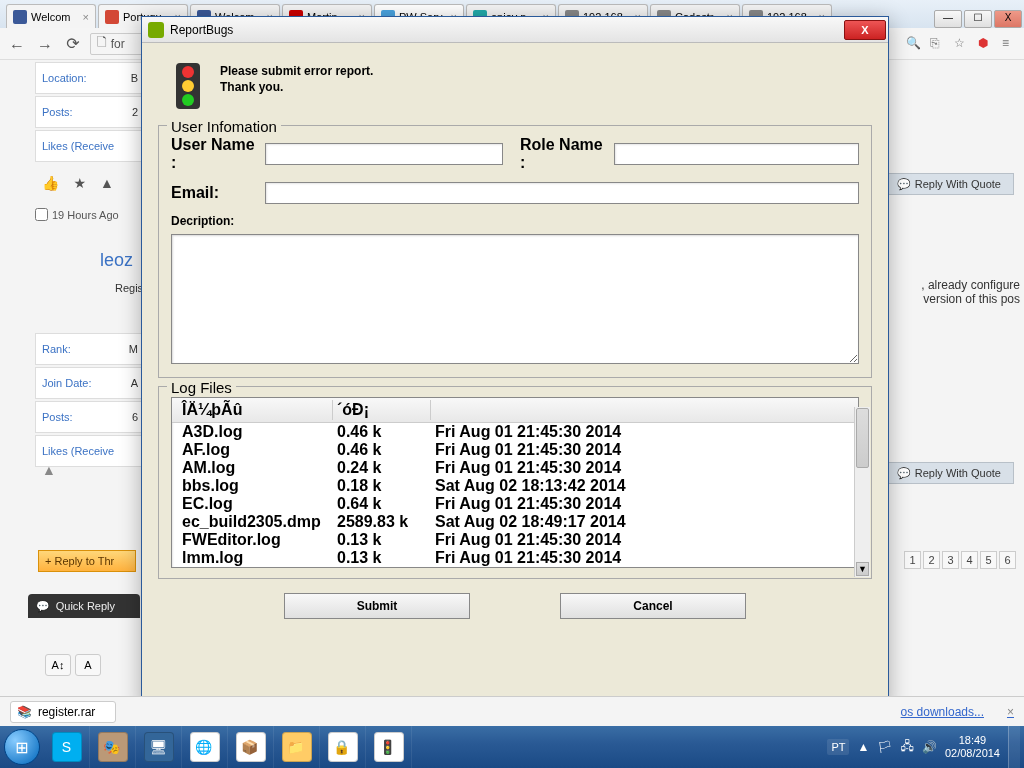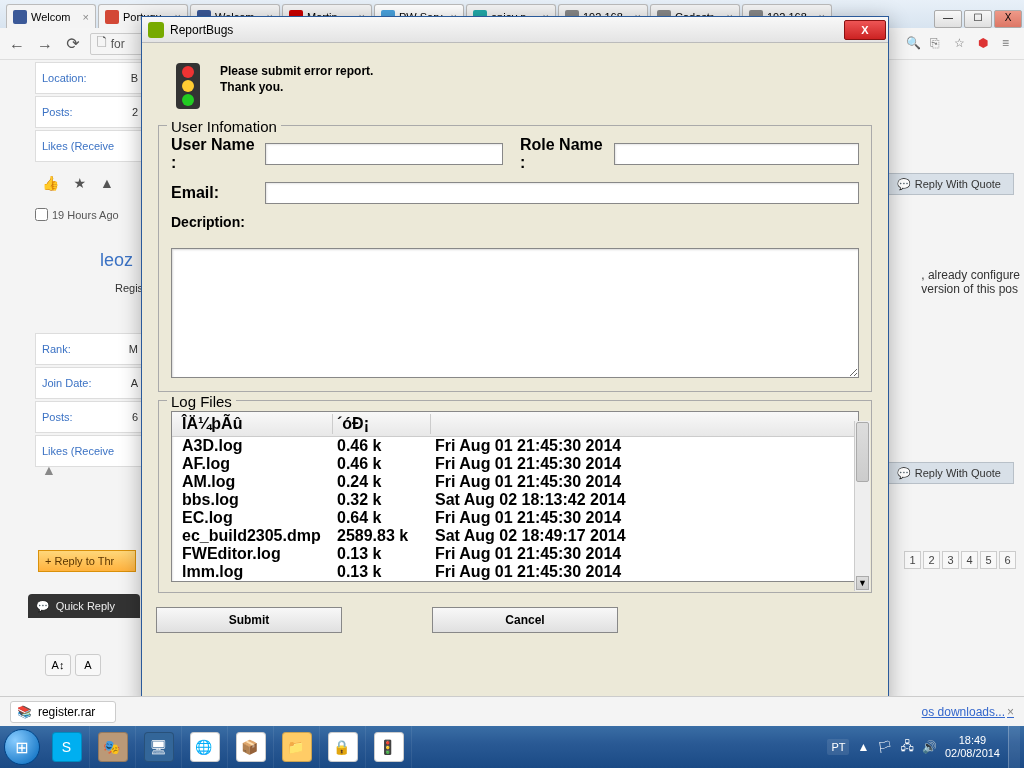--- a/index.html
+++ b/index.html
@@ -21,21 +21,21 @@
 .tool-right { margin-left: auto; display: flex; gap: 8px; align-items: center; }
 .tool-icon { width: 16px; height: 16px; color: #777; }
 
 
 .page-bg { position: absolute; left: 0; right: 0; top: 60px; bottom: 42px; background: #f4f4f4; }
 .side-info { position: absolute; left: 35px; top: 2px; width: 110px; }
 .side-row { height: 32px; border: 1px solid #ddd; background: #fff; margin-bottom: 2px; padding: 4px 6px; color: #3b5998; font-size: 11px; display:flex; align-items:center; }
 .side-row span:first-child { color:#3b72c4; flex:1; }
 .side-row span:last-child { color:#333; }
 .reply-quote { position: absolute; right: 10px; width: 130px; height: 22px; background: #d8e0e8; border: 1px solid #b8c0c8; display: flex; align-items: center; justify-content: center; font-size: 11px; color: #333; gap:4px; }
-.corner-text { position:absolute; right:4px; top:208px; font-size:12px; color:#333; text-align:left; }
+.corner-text { position:absolute; right:4px; top:218px; font-size:12px; color:#333; text-align:right; }
 .rtp { position:absolute; left:38px; top:490px; width:98px; height:22px; background: linear-gradient(#ffd77a,#ffb23e); border:1px solid #d9900a; color:#5b3500; font-size:11px; display:flex; align-items:center; padding:0 6px; }
 .pager { position:absolute; right:8px; top:491px; display:flex; gap:2px; }
 .pager div { width:17px; height:18px; border:1px solid #ccc; background:#f8f8f8; font-size:11px; display:flex; align-items:center; justify-content:center; color:#444; }
 .quickreply { position:absolute; left:28px; top:534px; height:24px; width:112px; background:#333; color:#eee; font-size:11px; display:flex; align-items:center; padding:0 8px; border-radius:4px 4px 0 0; gap:6px; }
 
 
 .dialog { position: absolute; left: 141px; top: 16px; width: 748px; height: 694px; background: #ece9d8; border: 1px solid #2a5a9a; box-shadow: 0 4px 20px rgba(0,0,0,.3); }
 .dlg-title { height: 26px; background: linear-gradient(#f8f8f8,#e4e4e4); border-bottom: 1px solid #bbb; display: flex; align-items: center; padding: 0 2px 0 6px; font-size: 12px; }
 .dlg-title .bug-ico { width: 16px; height: 16px; background: #7a0; border-radius: 3px; margin-right: 6px; }
 .dlg-close { margin-left: auto; width: 42px; height: 20px; background: linear-gradient(#e55,#c22); border: 1px solid #811; border-radius: 2px; color: #fff; text-align: center; line-height: 18px; font-weight: bold; font-size: 11px; }
@@ -52,44 +52,44 @@
 
 .form-row { display: flex; align-items: center; margin-bottom: 10px; gap: 8px; }
 .form-row label { font-size: 16px; font-weight: bold; }
 .lbl-user { width: 86px; }
 .lbl-role { width: 86px; margin-left: 9px; }
 .lbl-email { width: 86px; }
 .txt { height: 22px; border: 1px solid #888; background: #fff; box-shadow: inset 1px 1px 2px rgba(0,0,0,.1); }
 .txt-user { width: 238px; }
 .txt-role { flex:1; }
 .txt-email { flex:1; }
-.lbl-desc { font-size:14px; font-weight:bold; display:block; margin-bottom:18px; }
+.lbl-desc { font-size:12px; font-weight:bold; display:block; margin-bottom:6px; }
 .desc-area { width: 100%; height: 130px; border: 1px solid #888; background:#fff; box-shadow: inset 1px 1px 2px rgba(0,0,0,.15); }
 
 .log-list { position: relative; }
 .log-head, .log-row { display: grid; grid-template-columns: 155px 98px 1fr 16px; align-items: center; font-size: 16px; }
 .log-table-wrap { border:1px solid #888; background:#fff; box-shadow: inset 1px 1px 2px rgba(0,0,0,.1); }
 .log-head { background: linear-gradient(#f8f8f8,#e8e8e8); border-bottom:1px solid #ccc; font-weight:bold; padding:2px 6px; grid-template-columns: 155px 98px 1fr 16px; }
 .log-head span { border-right:1px solid #ccc; padding:1px 4px; }
 .log-head span:last-child { border-right:none; }
 .log-body { height: 144px; overflow: hidden; position:relative; }
 .log-row { padding: 0 6px; font-weight:bold; }
 .log-row span { padding: 0 4px; white-space:nowrap; overflow:hidden; text-overflow:ellipsis; }
 .log-scroll { position:absolute; right:1px; top:20px; bottom:1px; width:16px; background:#eee; border-left:1px solid #ccc; }
 .log-scroll .thumb { position:absolute; left:1px; right:1px; top:1px; height:60px; background: linear-gradient(#ddd,#ccc); border:1px solid #aaa; border-radius:2px; }
 .log-scroll .arr { position:absolute; left:1px; right:1px; height:14px; background:linear-gradient(#ddd,#ccc); border:1px solid #aaa; text-align:center; font-size:9px; line-height:12px; }
 .log-scroll .arr.bot { bottom:1px; }
 
-.dlg-buttons { display:flex; justify-content:flex-start; gap:90px; margin-top:14px; }
+.dlg-buttons { display:flex; justify-content:center; gap:90px; margin-top:14px; }
 .dlg-buttons button { width: 186px; height: 26px; background: linear-gradient(#f8f8f8,#e0e0e0); border: 1px solid #888; font-size:12px; font-weight:bold; }
 
 
 .dl-bar { position:absolute; left:0; right:0; bottom:42px; height:30px; background:#f4f4f4; border-top:1px solid #ccc; display:flex; align-items:center; padding:0 10px; font-size:12px; }
 .dl-item { display:flex; align-items:center; gap:6px; border:1px solid #ccc; padding:3px 20px 3px 6px; border-radius:3px; background:#fff; }
-.dl-right { margin-left:auto; color:#36c; text-decoration:underline; display:flex; align-items:center; gap:2px; }
+.dl-right { margin-left:auto; color:#36c; text-decoration:underline; display:flex; align-items:center; gap:23px; }
 .dl-x { color:#888; }
 
 
 .taskbar { position:absolute; left:0; right:0; bottom:0; height:42px; background: linear-gradient(#3a6ea5 0%, #2a5a95 40%, #1a4a85 100%); display:flex; align-items:center; }
 .start-orb { width:44px; height:42px; display:flex; align-items:center; justify-content:center; }
 .start-orb .orb { width:36px; height:36px; border-radius:50%; background: radial-gradient(circle at 30% 30%, #8cf, #06b); border:1px solid #048; display:flex; align-items:center; justify-content:center; color:#fff; font-size:16px; }
 .task-icons { display:flex; height:100%; }
 .task-btn { width:46px; height:100%; display:flex; align-items:center; justify-content:center; border-right:1px solid rgba(255,255,255,.08); }
 .task-btn .ic { width:30px; height:30px; background:#fff; border-radius:4px; box-shadow: inset 0 0 0 1px rgba(0,0,0,.2); display:flex; align-items:center; justify-content:center; font-size:14px; color:#333; }
 .systray { margin-left:auto; display:flex; align-items:center; color:#fff; font-size:11px; padding-right:4px; gap:8px; }
@@ -315,21 +315,21 @@
               <span></span>
             </div>
             <div class="log-row">
               <span>AM.log</span>
               <span>0.24 k</span>
               <span>Fri Aug 01 21:45:30 2014</span>
               <span></span>
             </div>
             <div class="log-row">
               <span>bbs.log</span>
-              <span>0.32 k</span>
+              <span>0.18 k</span>
               <span>Sat Aug 02 18:13:42 2014</span>
               <span></span>
             </div>
             <div class="log-row">
               <span>EC.log</span>
               <span>0.64 k</span>
               <span>Fri Aug 01 21:45:30 2014</span>
               <span></span>
             </div>
             <div class="log-row">

